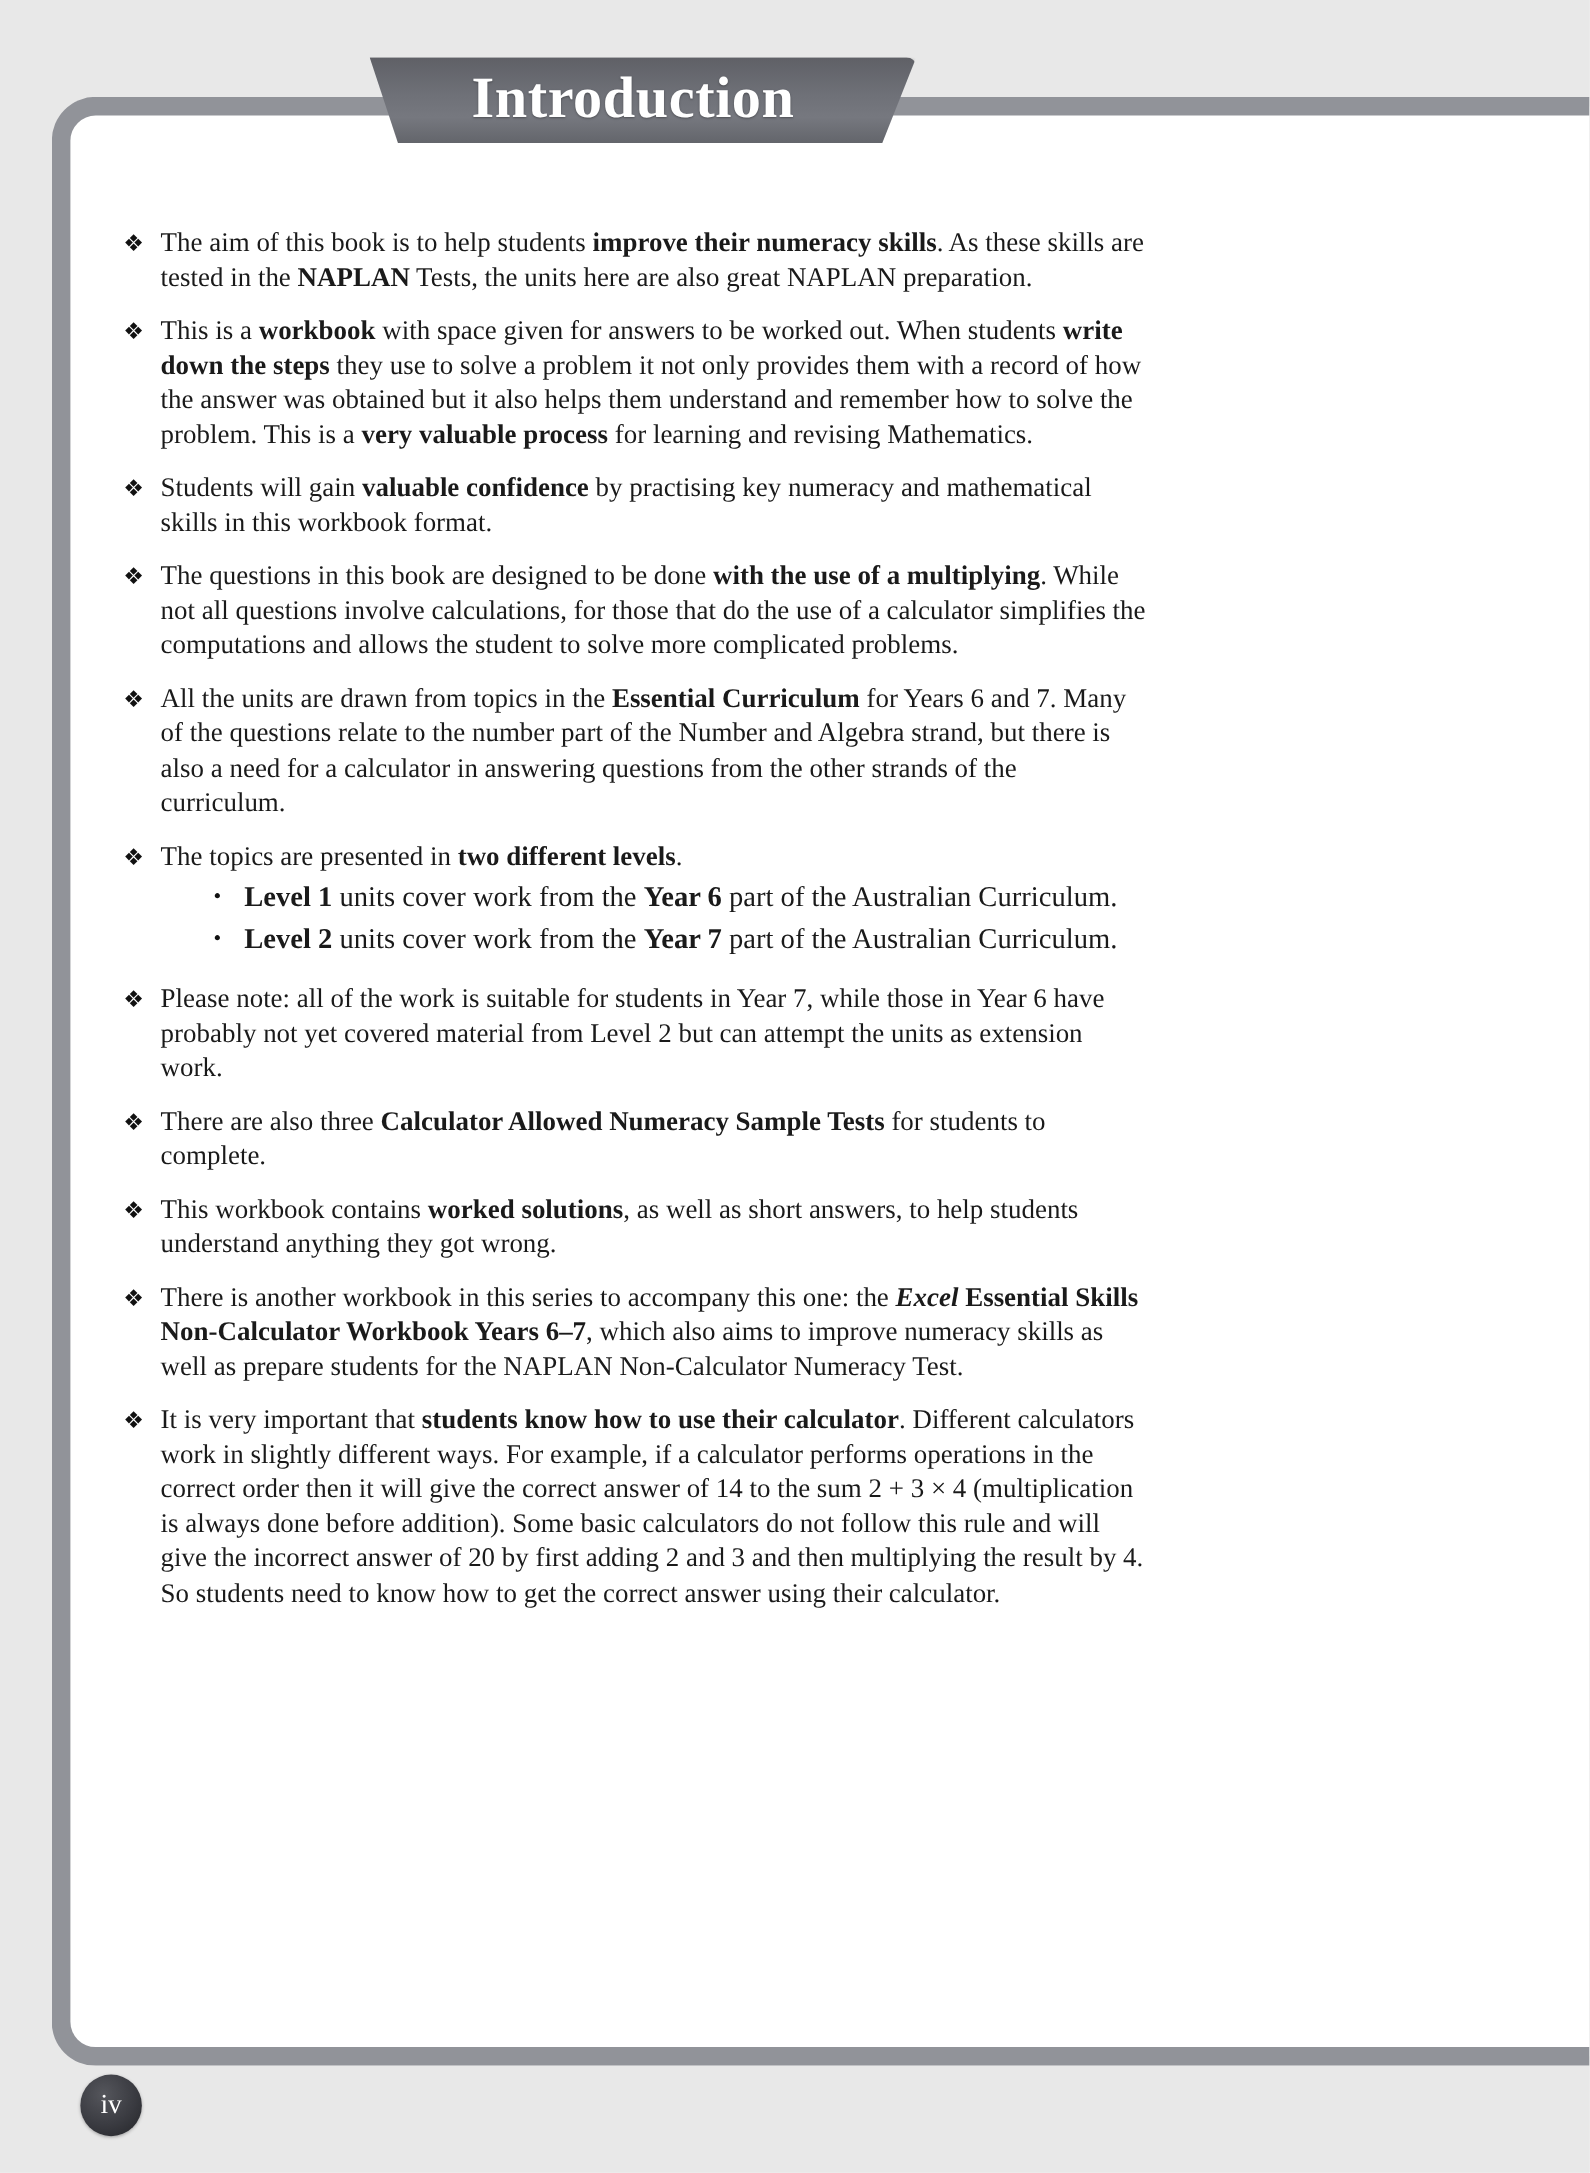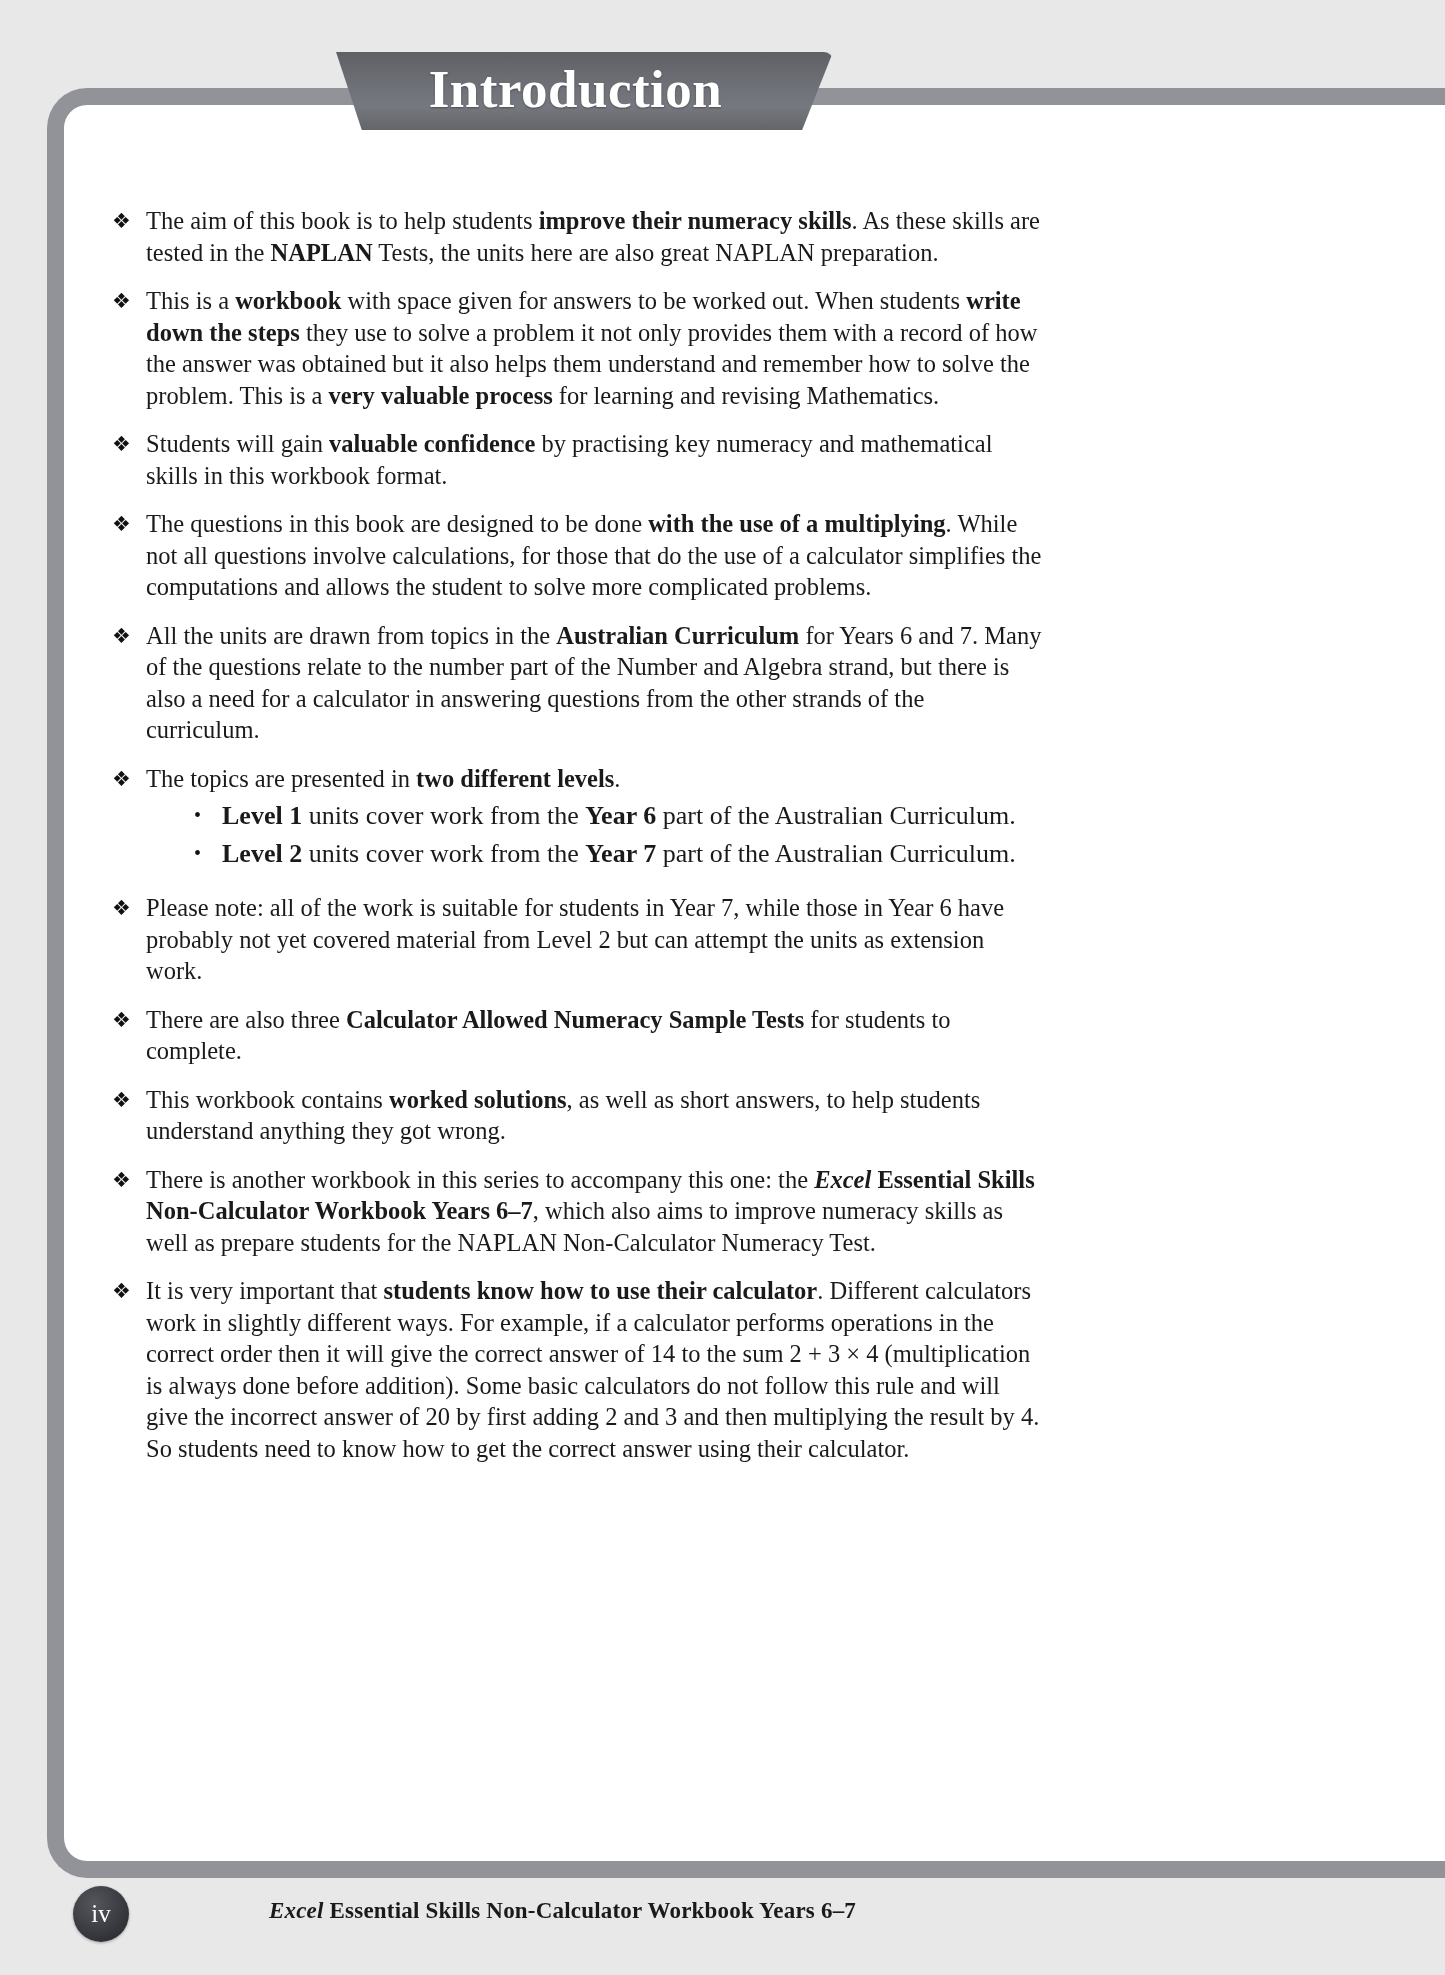--- a/index.html
+++ b/index.html
@@ -180,21 +180,21 @@
       <div class="bullet-row">
         <div class="bullet-mark">❖</div>
         <div class="bullet-text">Students will gain <b>valuable confidence</b> by practising key numeracy and mathematical skills in this workbook format.</div>
       </div>
       <div class="bullet-row">
         <div class="bullet-mark">❖</div>
         <div class="bullet-text">The questions in this book are designed to be done <b>with the use of a multiplying</b>. While not all questions involve calculations, for those that do the use of a calculator simplifies the computations and allows the student to solve more complicated problems.</div>
       </div>
       <div class="bullet-row">
         <div class="bullet-mark">❖</div>
-        <div class="bullet-text">All the units are drawn from topics in the <b>Australian Curriculum</b> for Years 6 and 7. Many of the questions relate to the number part of the Number and Algebra strand, but there is also a need for a calculator in answering questions from the other strands of the curriculum.</div>
+        <div class="bullet-text">All the units are drawn from topics in the <b>Essential Curriculum</b> for Years 6 and 7. Many of the questions relate to the number part of the Number and Algebra strand, but there is also a need for a calculator in answering questions from the other strands of the curriculum.</div>
       </div>
       <div class="bullet-row">
         <div class="bullet-mark">❖</div>
         <div class="bullet-text">The topics are presented in <b>two different levels</b>.<div class="sub-list">
             <div class="sub-row">
               <div class="sub-mark">•</div>
               <div class="sub-text"><b>Level 1</b> units cover work from the <b>Year 6</b> part of the Australian Curriculum.</div>
             </div>
             <div class="sub-row">
               <div class="sub-mark">•</div>
@@ -221,17 +221,14 @@
       <div class="bullet-row">
         <div class="bullet-mark">❖</div>
         <div class="bullet-text">It is very important that <b>students know how to use their calculator</b>. Different calculators work in slightly different ways. For example, if a calculator performs operations in the correct order then it will give the correct answer of 14 to the sum 2 + 3 × 4 (multiplication is always done before addition). Some basic calculators do not follow this rule and will give the incorrect answer of 20 by first adding 2 and 3 and then multiplying the result by 4. So students need to know how to get the correct answer using their calculator.</div>
       </div>
     </div>
 
   <div id="footer"></div>
 
   <div id="page-number-badge">iv</div>
 
-  <div id="footer-title">
-    <span class="brand">Excel</span><span> Essential Skills Non-Calculator Workbook Years 6–7</span>
-  </div>
 
 </div>
 
 </body></html>

